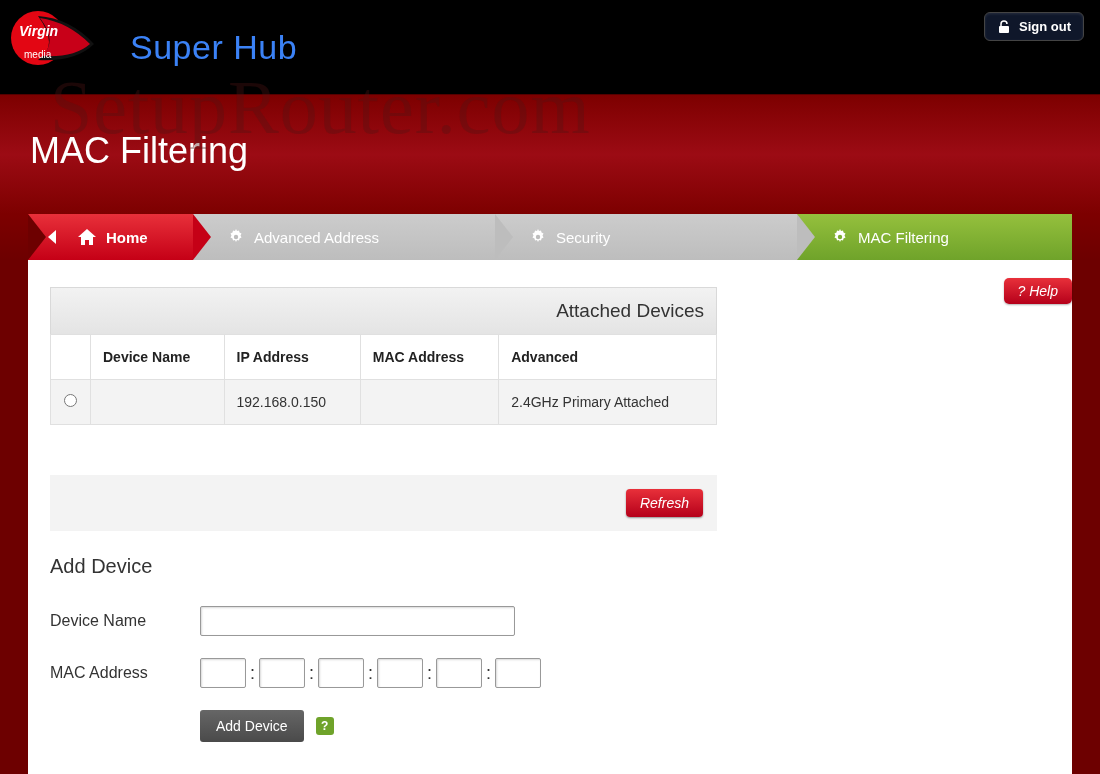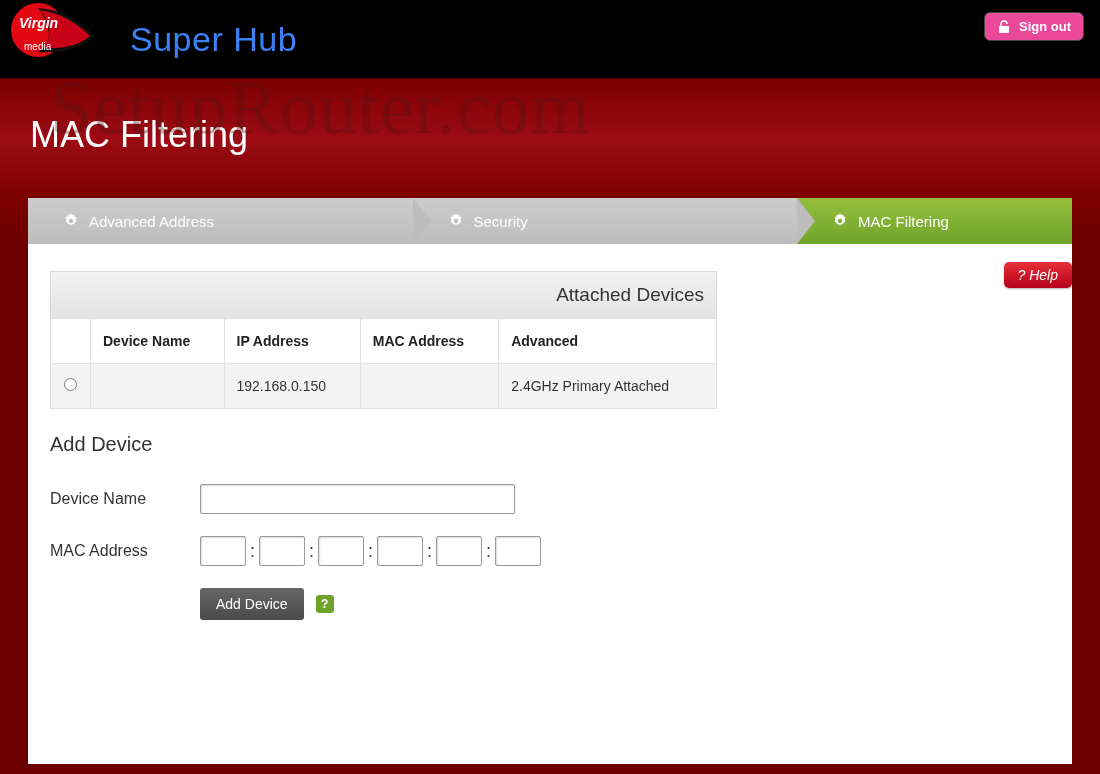--- a/index.html
+++ b/index.html
@@ -6,21 +6,21 @@
     body {
       font-family: Arial, Helvetica, sans-serif;
       background: #fff;
       width: 1100px;
       height: 774px;
       overflow: hidden;
       position: relative;
     }
     .header {
       background: #000;
-      height: 78px;
+      height: 94px;
       display: flex;
       align-items: center;
       padding-left: 10px;
       position: relative;
     }
     .logo-area {
       display: flex;
       align-items: center;
       gap: 30px;
     }
@@ -36,21 +36,21 @@
     .product-name {
       color: #3b82f6;
       font-size: 34px;
       font-weight: 400;
       letter-spacing: 0.5px;
     }
     .signout {
       position: absolute;
       right: 16px;
       top: 12px;
-      background: #ec4899;
+      background: #0f172a;
       border: 1px solid #444;
       border-radius: 6px;
       color: #fff;
       padding: 6px 12px;
       display: flex;
       align-items: center;
       gap: 8px;
       font-size: 13px;
       font-weight: bold;
       cursor: pointer;
@@ -306,20 +306,27 @@
     <span>Sign out</span>
   </button>
 </div>
 
 <div class="red-band">
   <h1 class="page-title">MAC Filtering</h1>
 </div>
 
 <div class="breadcrumb-wrap">
   <div class="breadcrumb">
+    <div class="crumb crumb-home">
+      <span class="home-chevron-left"></span>
+      <svg class="home-icon" viewBox="0 0 18 16">
+        <path d="M9 0 L18 8 H15 V16 H11 V11 H7 V16 H3 V8 H0 Z" fill="#fff"></path>
+      </svg>
+      <span>Home</span>
+    </div>
     <div class="crumb crumb-mid">
       <svg class="gear-icon" viewBox="0 0 16 16">
         <path d="M8 0l1 2 2-.5.5 2 2 1-1 2 1 2-2 1-.5 2-2-.5-1 2-1-2-2 .5-.5-2-2-1 1-2-1-2 2-1 .5-2 2 .5z" fill="#fff"></path>
           <circle cx="8" cy="8" r="2.2" fill="#bdbdbd"></circle>
       </svg>
       <span>Advanced Address</span>
     </div>
     <div class="crumb crumb-mid">
       <svg class="gear-icon" viewBox="0 0 16 16">
         <path d="M8 0l1 2 2-.5.5 2 2 1-1 2 1 2-2 1-.5 2-2-.5-1 2-1-2-2 .5-.5-2-2-1 1-2-1-2 2-1 .5-2 2 .5z" fill="#fff"></path>
@@ -358,20 +365,25 @@
         <tr>
           <td><input type="radio" style=""></td>
           <td></td>
           <td>192.168.0.150</td>
           <td></td>
           <td>2.4GHz Primary Attached</td>
         </tr>
       </tbody>
     </table>
 
+    <div class="refresh-bar">
+      <button class="refresh-btn">
+        <span>Refresh</span>
+      </button>
+    </div>
 
     <div class="add-device-section">
       <h2 class="add-device-title">Add Device</h2>
 
       <div class="form-row">
         <label class="form-label">Device Name</label>
         <input class="text-input" type="text" value="" style="">
       </div>
 
       <div class="form-row">

